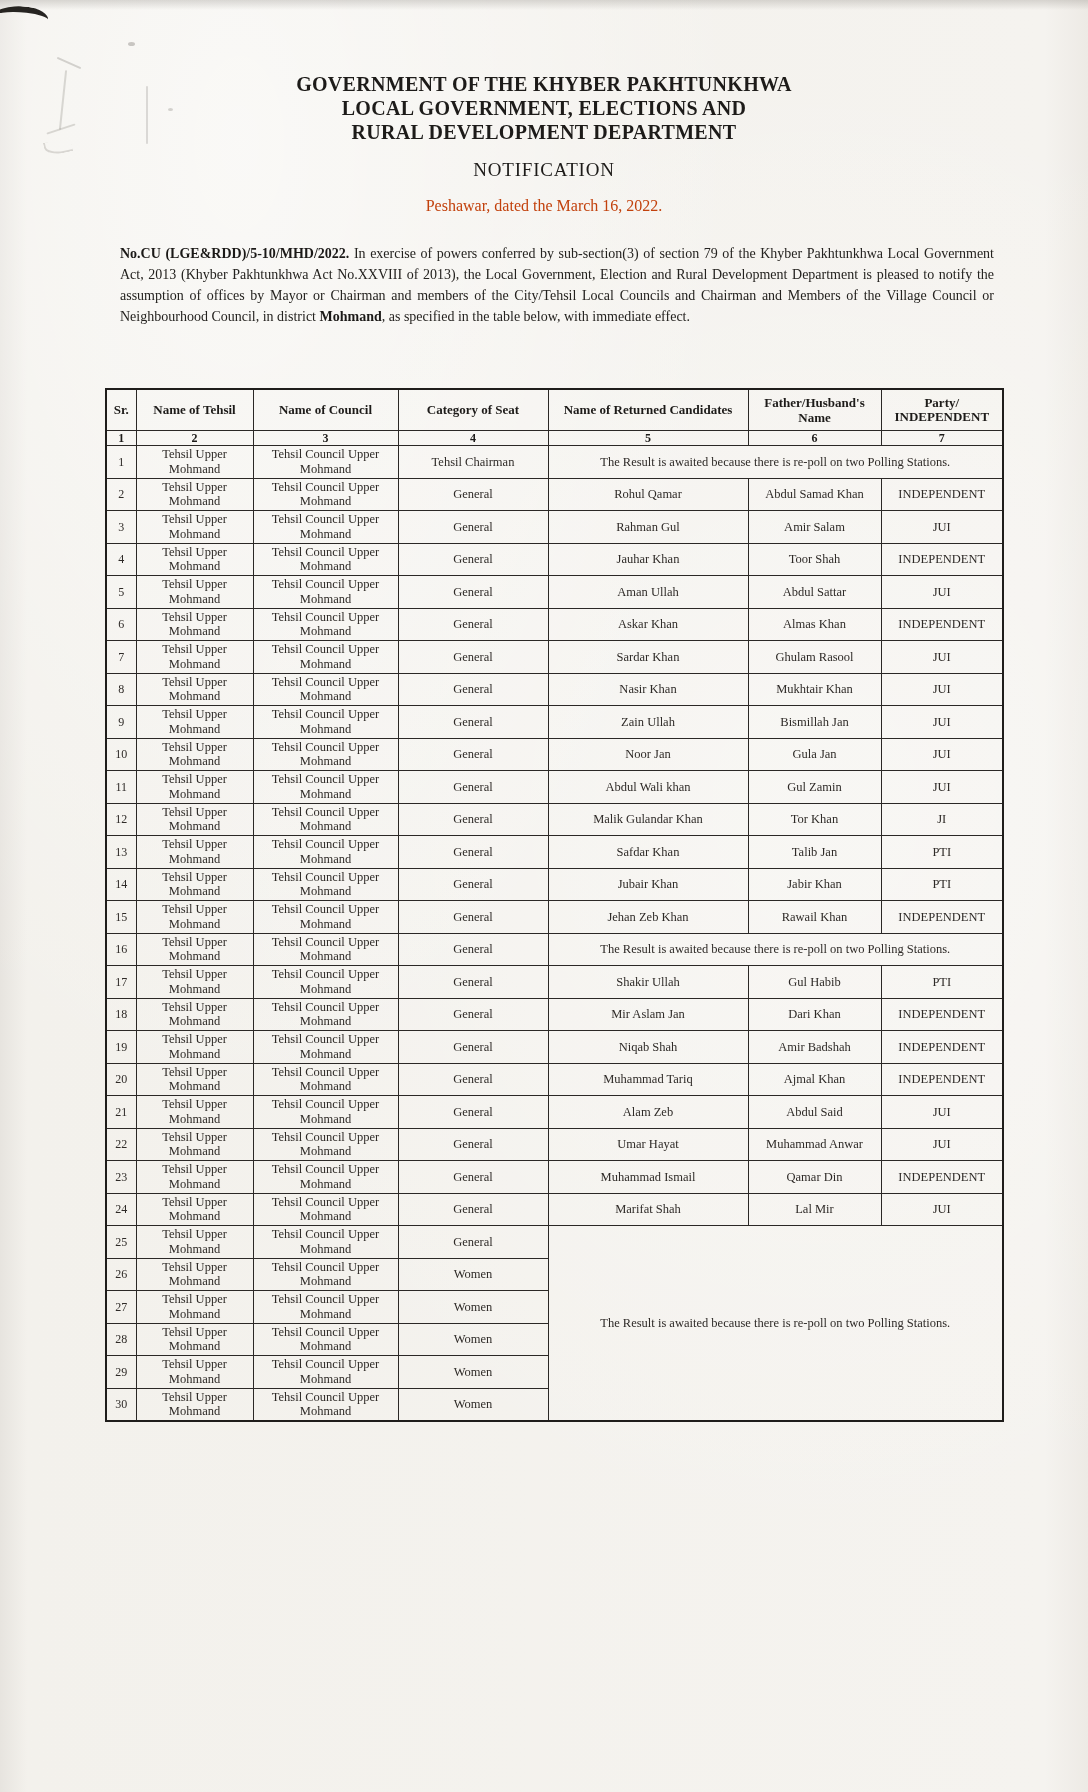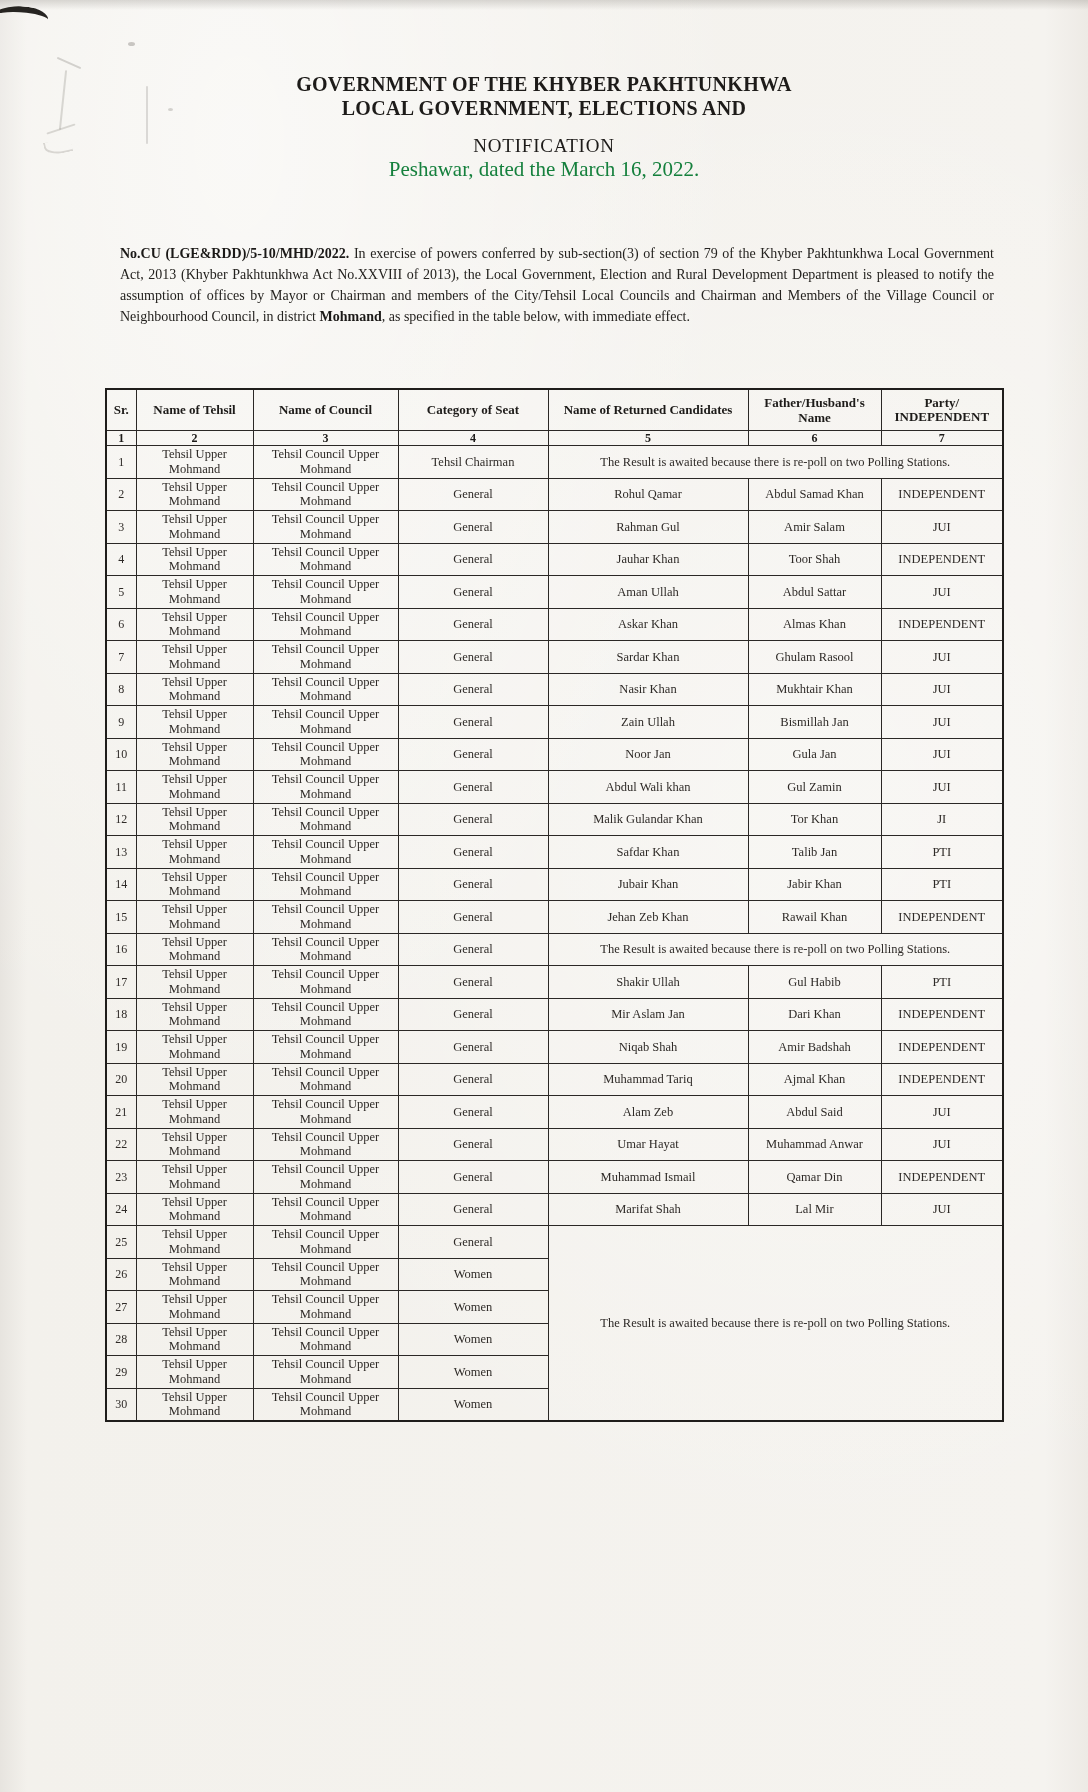--- a/index.html
+++ b/index.html
@@ -26,21 +26,21 @@
   .s5{left:146px;top:86px;width:2px;height:58px;opacity:.28;}
   .s6{left:128px;top:42px;width:7px;height:4px;border-radius:50%;opacity:.45;}
   .s7{left:168px;top:108px;width:5px;height:3px;border-radius:50%;opacity:.35;}
   .fold-shadow{position:absolute;left:0;top:0;width:100%;height:10px;
     background:linear-gradient(180deg, rgba(120,115,108,.25), transparent);}
 
   
   .doc-header{position:absolute;top:72px;left:0;width:100%;text-align:center;color:#1d1b19;}
   .title-line{font-weight:bold;font-size:20px;line-height:24px;letter-spacing:.3px;}
   .notification-heading{font-weight:normal;font-size:19px;letter-spacing:.8px;margin-top:15px;}
-  .dateline{font-size:21px;color:#15803d;}
+  .dateline{font-size:16px;margin-top:16px;color:#c2410c;}
 
   
   .para{position:absolute;left:120px;top:229px;width:874px;
     font-size:14px;line-height:21px;text-align:justify;color:#24221f;}
   .para b{color:#1b1917;}
 
   
   table.results{position:absolute;left:105px;top:388px;width:897px;
     border-collapse:collapse;table-layout:fixed;border:2.5px solid #1f1d1b;}
   .results th,.results td{border:1.6px solid #2b2826;color:#2e2a27;
@@ -65,20 +65,21 @@
   <div class="scribble s2"></div>
   <div class="scribble s3"></div>
   <div class="s4 scribble"></div>
   <div class="scribble s5"></div>
   <div class="scribble s6"></div>
   <div class="scribble s7"></div>
 
   <div class="doc-header">
     <div class="title-line">GOVERNMENT OF THE KHYBER PAKHTUNKHWA</div>
     <div class="title-line">LOCAL GOVERNMENT, ELECTIONS AND</div>
+    <div class="title-line">RURAL DEVELOPMENT DEPARTMENT</div>
     <div class="notification-heading">NOTIFICATION</div>
     <div class="dateline">Peshawar, dated the March 16, 2022.</div>
   </div>
 
   <p class="para"><b>No.CU (LGE&amp;RDD)/5-10/MHD/2022.</b><span> In exercise of powers conferred by sub-section(3) of section 79 of the Khyber Pakhtunkhwa Local Government Act, 2013 (Khyber Pakhtunkhwa Act No.XXVIII of 2013), the Local Government, Election and Rural Development Department is pleased to notify the assumption of offices by Mayor or Chairman and members of the City/Tehsil Local Councils and Chairman and Members of the Village Council or Neighbourhood Council, in district </span><b>Mohmand</b><span>, as specified in the table below, with immediate effect.</span></p>
 
   <table class="results">
     <colgroup>
       <col style="width:30px">
         <col style="width:117px">

